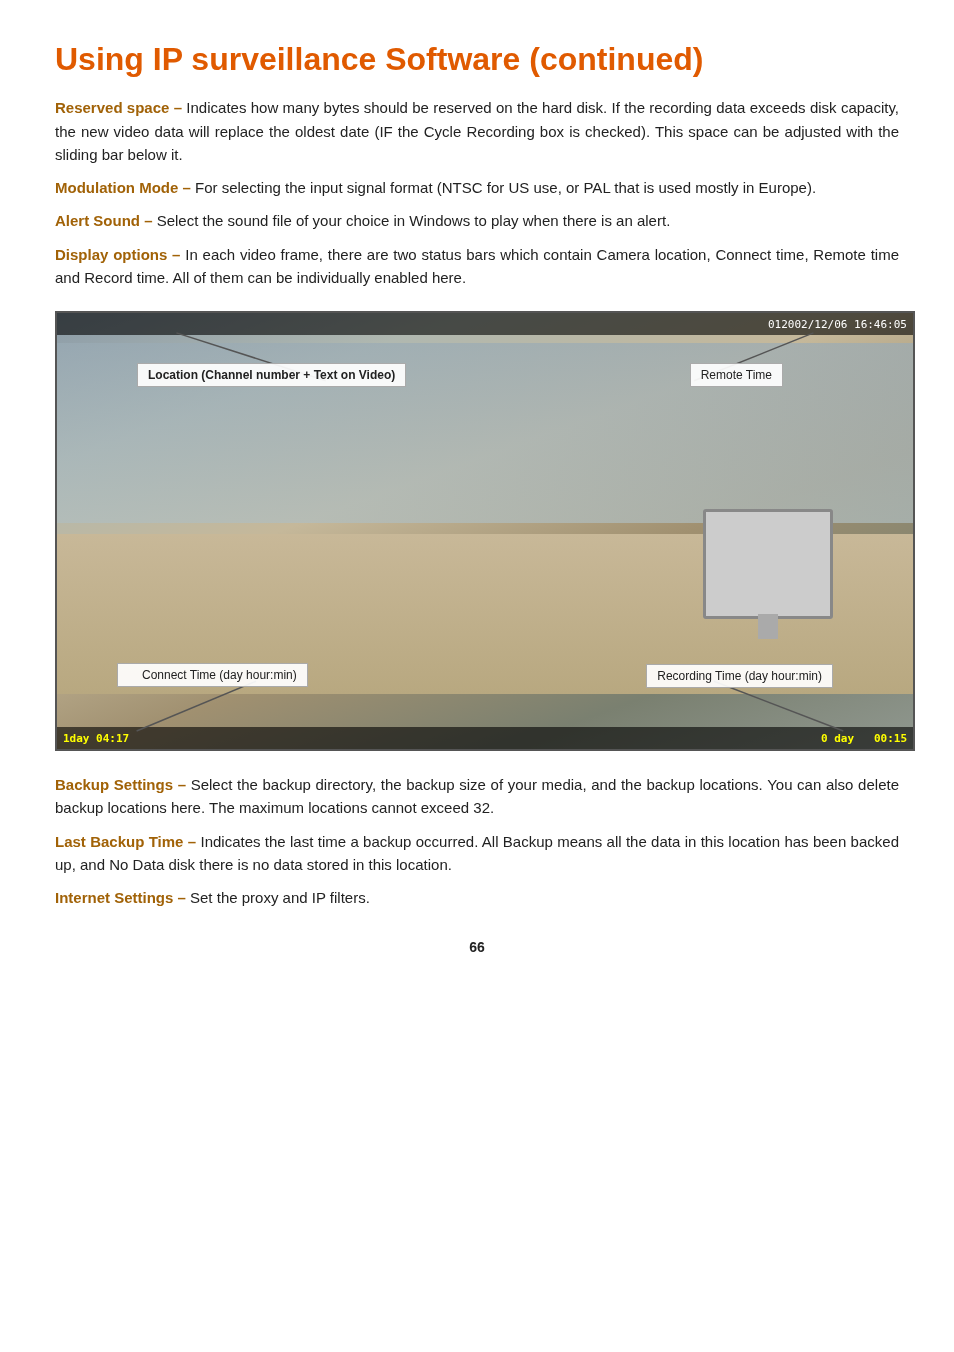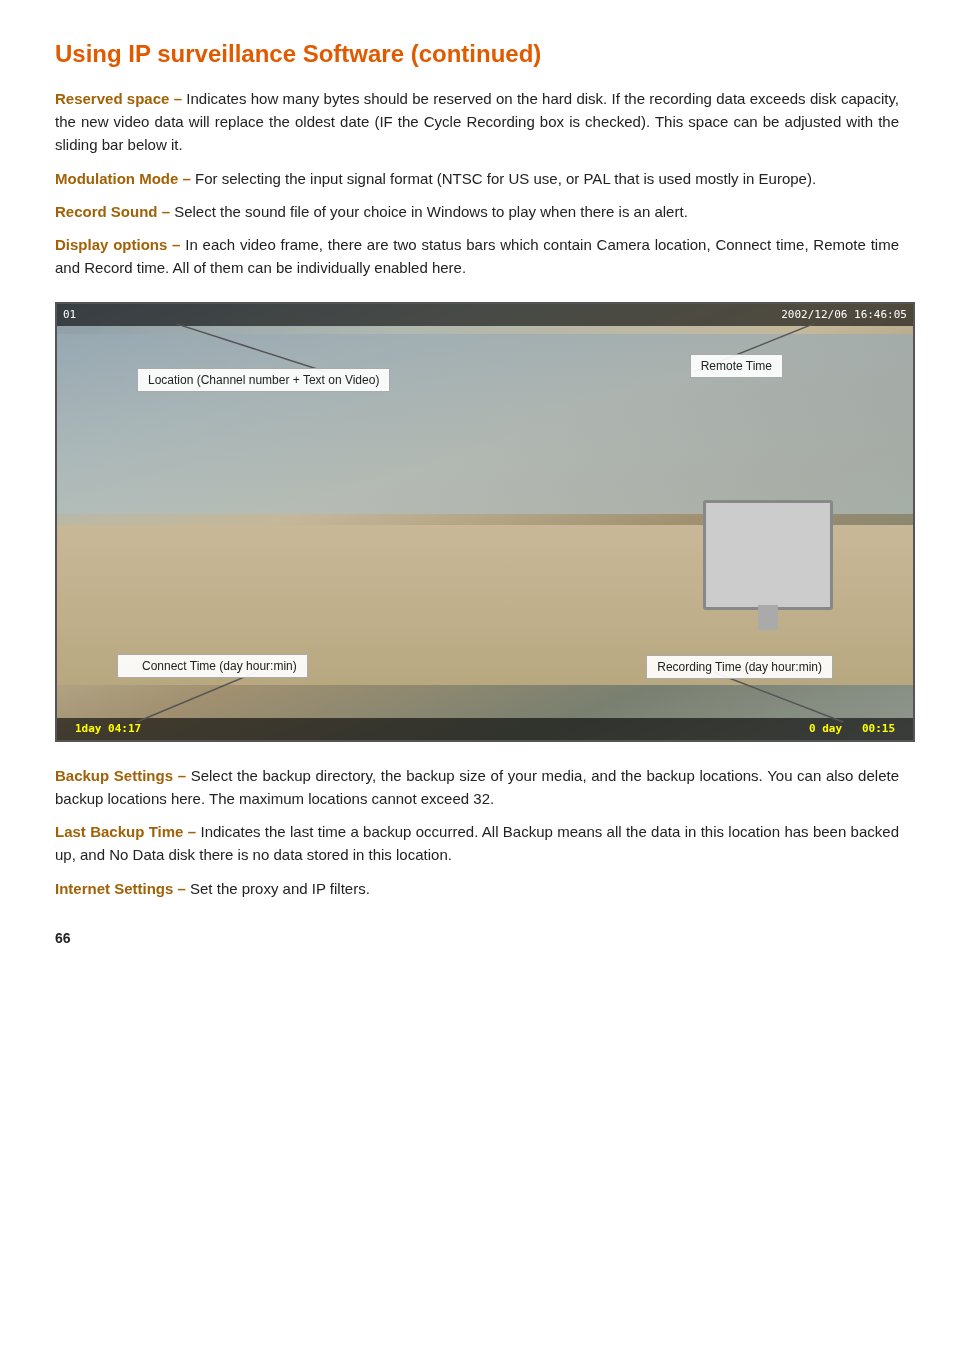--- a/index.html
+++ b/index.html
@@ -6,21 +6,21 @@
     body {
       background: #fff;
       font-family: Arial, sans-serif;
       font-size: 15px;
       color: #222;
       width: 954px;
       min-height: 1352px;
       padding: 40px 55px 40px 55px;
     }
     h1 {
-      font-size: 24px;
+      font-size: 32px;
       font-weight: bold;
       color: #e05a00;
       margin-bottom: 18px;
       line-height: 1.2;
     }
     .section-block {
       margin-bottom: 10px;
       line-height: 1.55;
       text-align: justify;
     }
@@ -83,43 +83,43 @@
       width: 100%;
       height: 180px;
       background: linear-gradient(180deg, #9aabb5 0%, #b0bec0 100%);
       opacity: 0.7;
     }
 
     
     .top-bar {
       position: absolute;
       top: 0; left: 0; right: 0;
+      height: 22px;
+      background: rgba(0,0,0,0.6);
+      display: flex;
+      justify-content: flex-end;
+      align-items: center;
+      padding: 0 6px;
+      color: #fff;
+      font-size: 11px;
+      font-family: monospace;
+    }
+    .bottom-bar {
+      position: absolute;
+      bottom: 0; left: 0; right: 0;
       height: 22px;
       background: rgba(0,0,0,0.6);
       display: flex;
       justify-content: space-between;
       align-items: center;
       padding: 0 6px;
       color: #fff;
       font-size: 11px;
       font-family: monospace;
     }
-    .bottom-bar {
-      position: absolute;
-      bottom: 0; left: 0; right: 0;
-      height: 22px;
-      background: rgba(0,0,0,0.6);
-      display: flex;
-      justify-content: space-between;
-      align-items: center;
-      padding: 0 18px;
-      color: #fff;
-      font-size: 11px;
-      font-family: monospace;
-    }
     .bottom-bar .connect-time {
       color: #ffff00;
       font-weight: bold;
     }
     .bottom-bar .record-time {
       color: #ffff00;
       font-weight: bold;
     }
 
     
@@ -128,22 +128,23 @@
       background: rgba(255,255,255,0.92);
       border: 1px solid #aaa;
       padding: 4px 10px;
       font-size: 12px;
       color: #222;
       white-space: nowrap;
     }
 
     
     .callout-location {
-      top: 64px;
+      top: 50px;
       left: 80px;
+      font-weight: bold;
     }
     
     .callout-remote {
       top: 50px;
       right: 130px;
     }
     
     .callout-connect {
       bottom: 62px;
       left: 60px;
@@ -156,41 +157,42 @@
     }
 
     
     .arrow-overlay {
       position: absolute;
       inset: 0;
       pointer-events: none;
     }
 
     .page-number {
+      text-align: center;
       margin-top: 30px;
       font-size: 14px;
       font-weight: bold;
       color: #222;
     }
   </style>
 </head>
 <body>
 
 <h1>Using IP surveillance Software (continued)</h1>
 
 <div class="section-block">
   <span class="term">Reserved space –</span><span> Indicates how many bytes should be reserved on the hard disk. If the recording data exceeds disk capacity, the new video data will replace the oldest date (IF the </span><span class="bold">Cycle Recording</span><span> box is checked). This space can be adjusted with the sliding bar below it.</span>
 </div>
 
 <div class="section-block">
   <span class="term">Modulation Mode –</span><span> For selecting the input signal format (NTSC for US use, or PAL that is used mostly in Europe).</span>
 </div>
 
 <div class="section-block">
-  <span class="term">Record Sound –</span><span> Select the sound file of your choice in Windows to play when there is an alert.</span>
+  <span class="term">Alert Sound –</span><span> Select the sound file of your choice in Windows to play when there is an alert.</span>
 </div>
 
 <div class="section-block">
   <span class="term">Display options –</span><span> In each video frame, there are two status bars which contain </span><span class="bold">Camera location</span>, <span class="bold">Connect time</span>, <span class="bold">Remote time</span> and <span class="bold">Record time</span><span>. All of them can be  individually enabled here.</span>
 </div>
 
 <div class="video-frame-wrapper">
 
   <div class="camera-bg"></div>
   <div class="cubicle-wall"></div>

